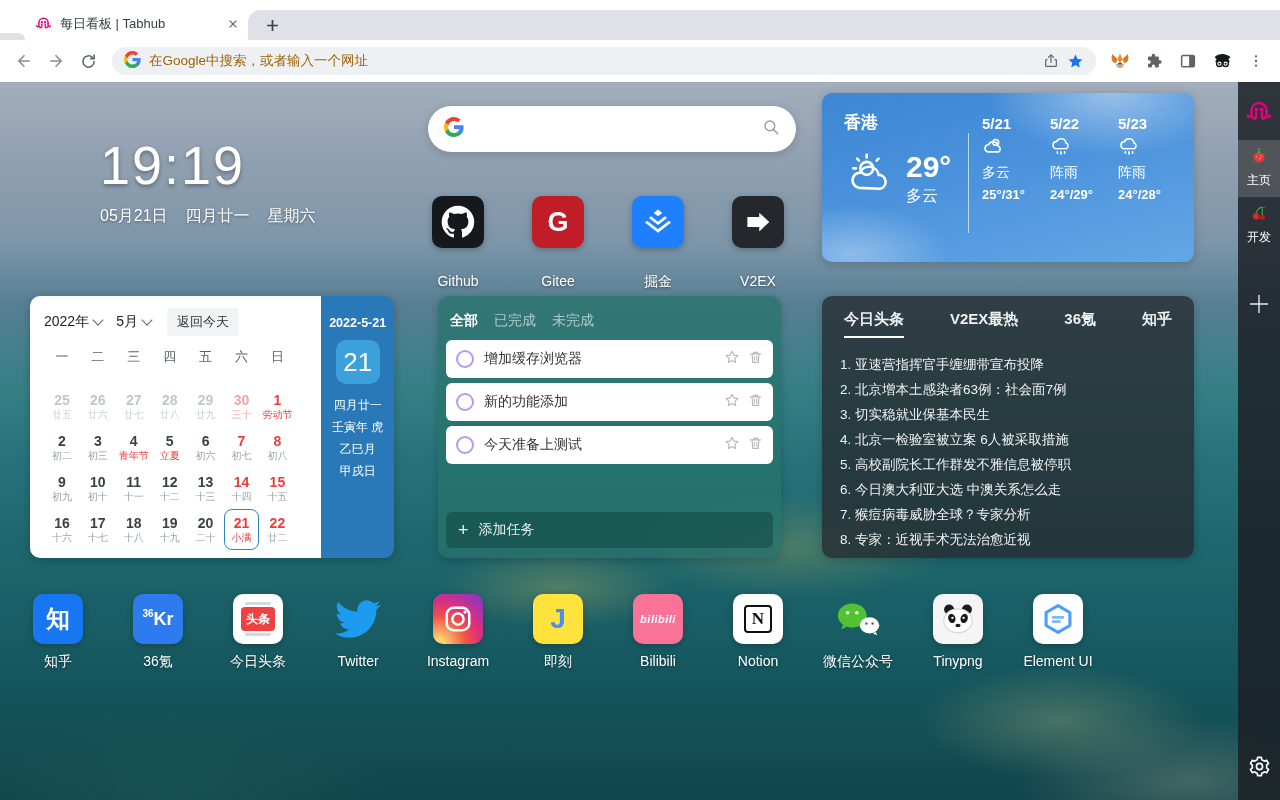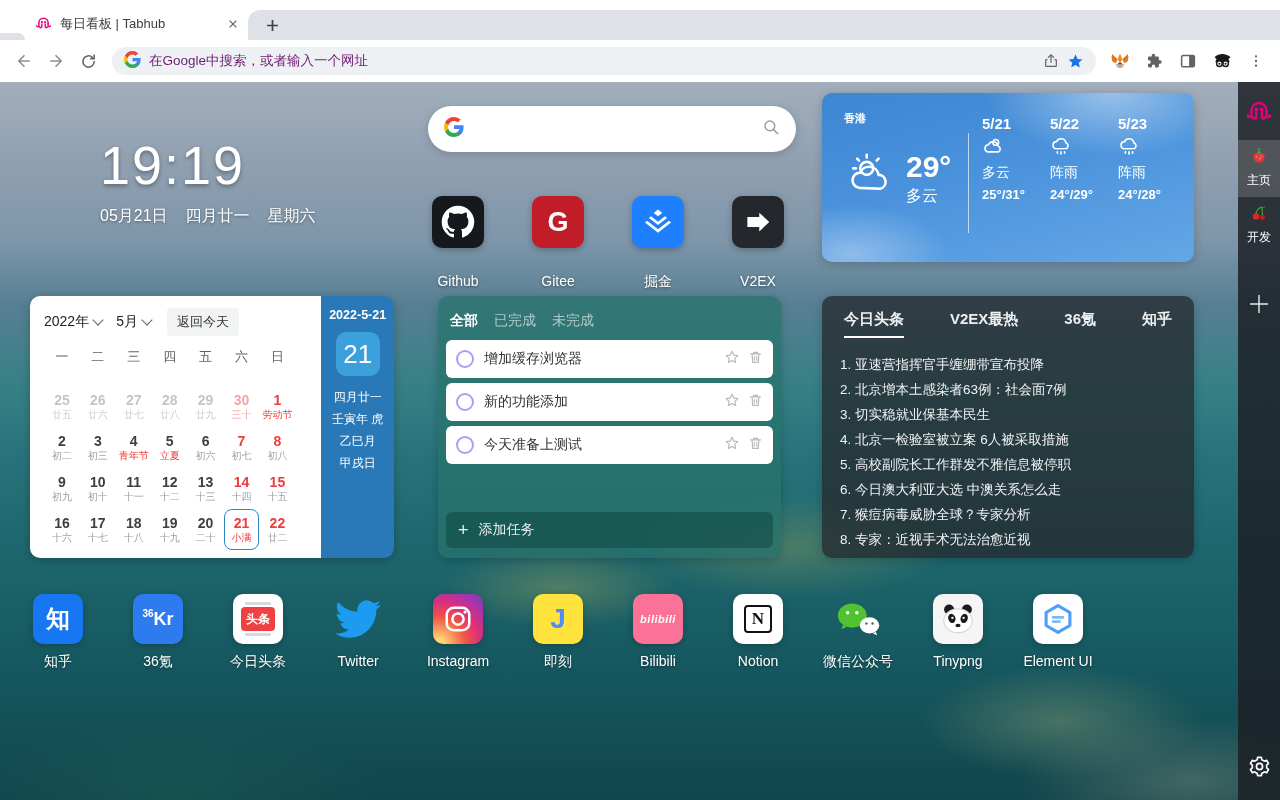--- a/index.html
+++ b/index.html
@@ -18,21 +18,21 @@
     border-radius:10px 10px 0 0; display:flex; align-items:center; padding:0 10px; gap:8px; z-index:2; }
   .tab-title { font-size:13px; color:#3c4043; flex:1; white-space:nowrap; overflow:hidden; }
   .icon-btn { border:none; background:transparent; display:flex; align-items:center; justify-content:center; cursor:pointer; }
   .newtab-btn { position:absolute; left:260px; top:13px; width:24px; height:24px; z-index:2; }
 
   
   .toolbar { height:42px; flex:0 0 42px; background:#fff; display:flex; align-items:center; padding:0 10px; gap:4px; }
   .nav-btn { width:28px; height:28px; border-radius:50%; }
   .omnibox { flex:1; height:28px; margin:0 6px; background:#eef1f3; border-radius:14px;
     display:flex; align-items:center; padding:0 12px; gap:8px; }
-  .omni-text { font-size:13.5px; color:#701a75; flex:1; white-space:nowrap; overflow:hidden; }
+  .omni-text { font-size:13.5px; color:#a16207; flex:1; white-space:nowrap; overflow:hidden; }
   .ext-icons { display:flex; align-items:center; gap:6px; }
 
   
   .page { position:relative; flex:1; overflow:hidden;
     background:
       radial-gradient(170px 60px at 560px 505px, rgba(124,148,96,.55), transparent 70%),
       radial-gradient(230px 75px at 790px 465px, rgba(118,146,98,.5), transparent 70%),
       radial-gradient(200px 80px at 1060px 640px, rgba(150,166,118,.4), transparent 70%),
       radial-gradient(300px 110px at 170px 705px, rgba(26,88,84,.65), transparent 72%),
       radial-gradient(240px 90px at 1190px 700px, rgba(180,170,140,.30), transparent 72%),
@@ -58,21 +58,21 @@
     box-shadow:0 2px 6px rgba(0,0,0,.25); }
   .qlabel { margin-top:25px; font-size:14px; color:#fff; }
 
   
   .weather { position:absolute; left:822px; top:11px; width:372px; height:169px; border-radius:10px;
     color:#fff; overflow:hidden; box-shadow:0 2px 10px rgba(0,0,0,.2);
     background:
       radial-gradient(180px 90px at 78% 0%, rgba(255,255,255,.45), transparent 70%),
       radial-gradient(140px 70px at 8% 95%, rgba(255,255,255,.35), transparent 70%),
       linear-gradient(165deg,#3d86d2 0%,#4a92dc 45%,#64a7e6 100%); }
-  .weather-city { position:absolute; left:22px; top:18px; font-size:11px; font-weight:bold; }
+  .weather-city { position:absolute; left:22px; top:18px; font-size:17px; font-weight:bold; }
   .weather-now { position:absolute; left:22px; top:58px; display:flex; align-items:center; gap:10px; }
   .weather-temp { font-size:30px; font-weight:bold; line-height:30px; }
   .weather-cond { font-size:16px; margin-top:4px; }
   .weather-divider { position:absolute; left:146px; top:40px; height:100px; width:1px; background:rgba(255,255,255,.65); }
   .forecast { position:absolute; left:160px; top:22px; right:8px; display:flex; }
   .fc-col { flex:1; display:flex; flex-direction:column; align-items:flex-start; gap:5px; }
   .fc-date { font-size:15px; font-weight:bold; }
   .fc-cond { font-size:14px; }
   .fc-range { font-size:13px; font-weight:bold; }
 
@@ -90,21 +90,21 @@
   .cal-wd { text-align:center; font-size:13px; color:#5f6368; padding-bottom:8px; }
   .cal-cell { height:41px; display:flex; flex-direction:column; align-items:center; justify-content:center; cursor:pointer; }
   .cal-num { font-size:14px; font-weight:bold; color:#3c4043; line-height:16px; }
   .cal-sub { font-size:10px; color:#9aa0a6; line-height:13px; }
   .dim .cal-num { color:#c2c6cb; } .dim .cal-sub { color:#c9ccd1; }
   .dimred .cal-num, .dimred .cal-sub { color:#f3a6a6; }
   .red .cal-num { color:#ee3b3b; }
   .subred .cal-sub { color:#ee3b3b; }
   .sel { border:1.5px solid #2e86c1; border-radius:8px; }
   .cal-side { width:74px; background:#2979b9; border-radius:0 10px 10px 0; color:#fff;
-    display:flex; flex-direction:column; align-items:center; padding-top:12px; }
+    display:flex; flex-direction:column; align-items:center; padding-top:20px; }
   .side-date { font-size:12.5px; font-weight:bold; }
   .side-day { width:44px; height:44px; margin-top:10px; background:#3ba0dc; border-radius:10px;
     display:flex; align-items:center; justify-content:center; font-size:26px; }
   .side-line { font-size:12px; line-height:22px; margin-top:10px; text-align:center; }
 
   
   .todo { position:absolute; left:438px; top:214px; width:343px; height:262px; border-radius:10px;
     background:rgba(39,115,108,.75); padding:10px 8px; box-shadow:0 2px 10px rgba(0,0,0,.2); }
   .todo-tabs { display:flex; gap:16px; padding:6px 4px 10px; }
   .todo-tab { font-size:14px; color:rgba(255,255,255,.6); cursor:pointer; }

